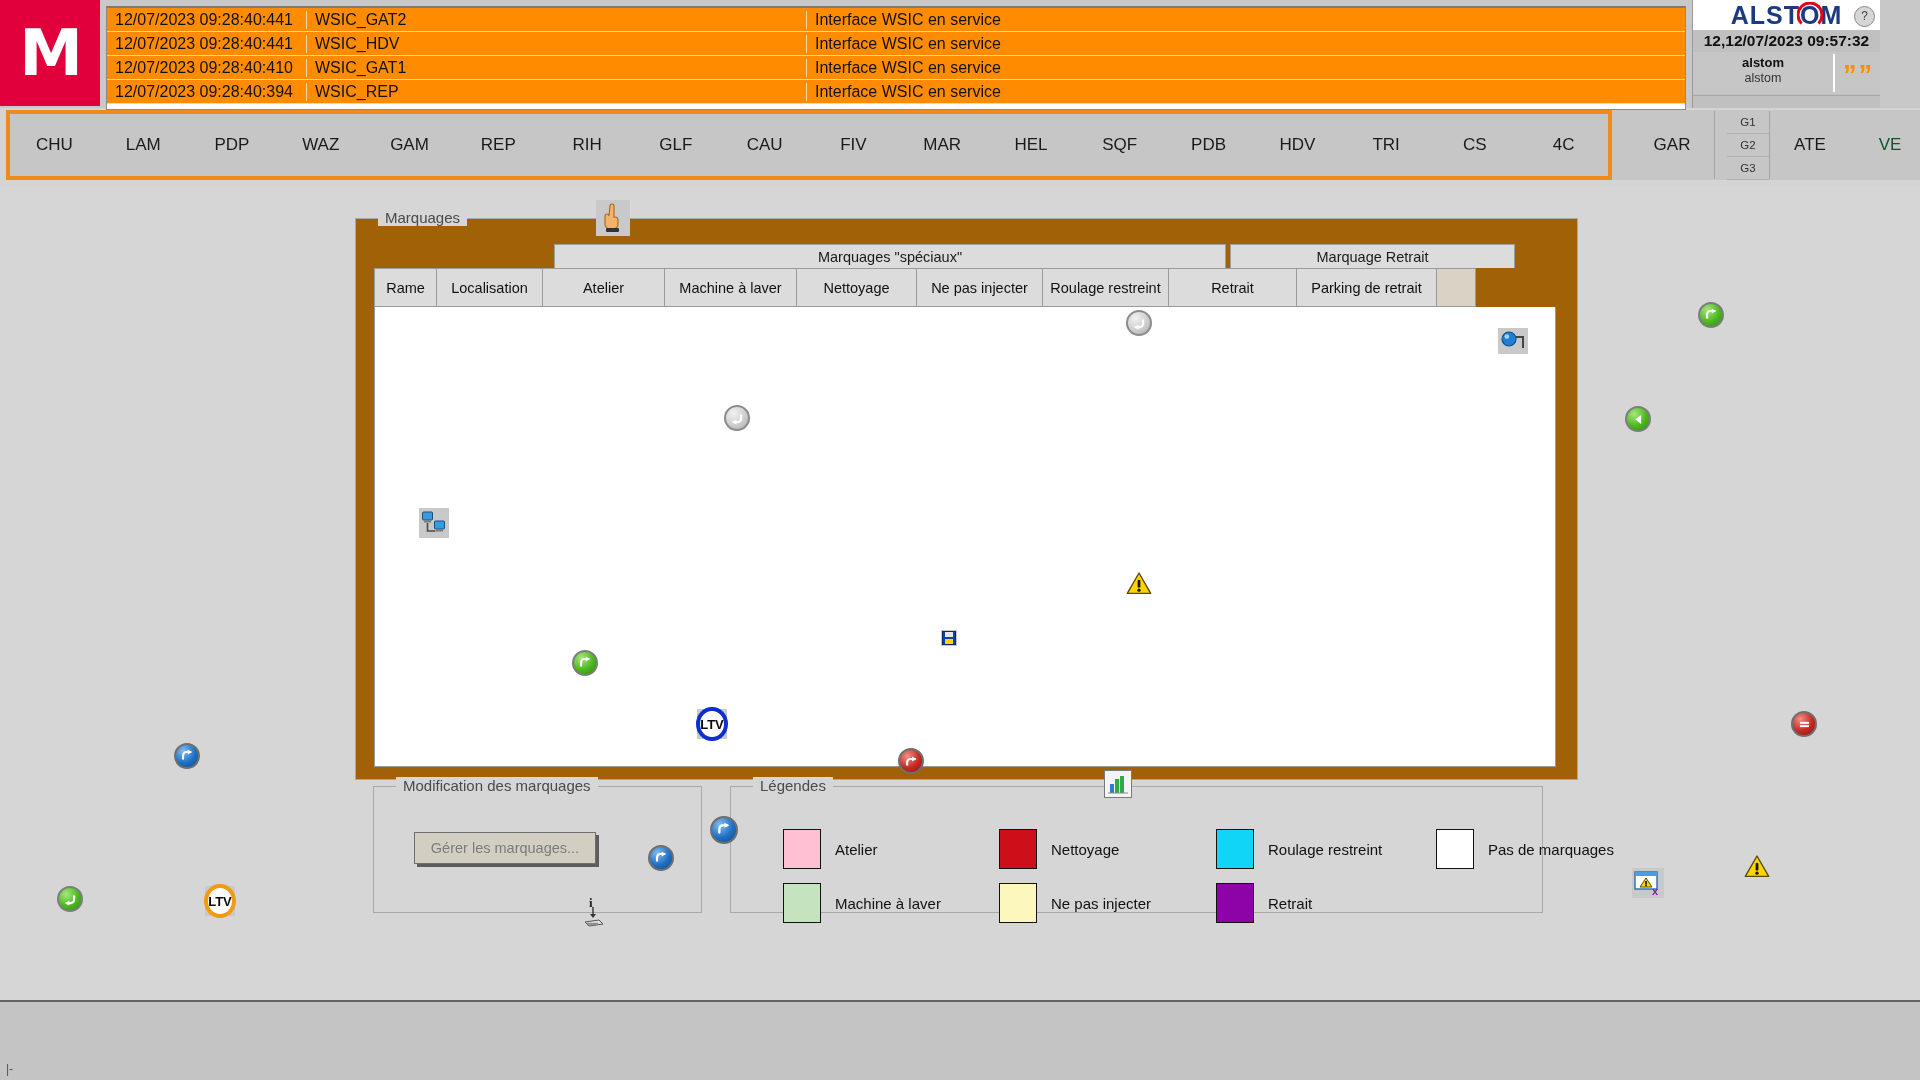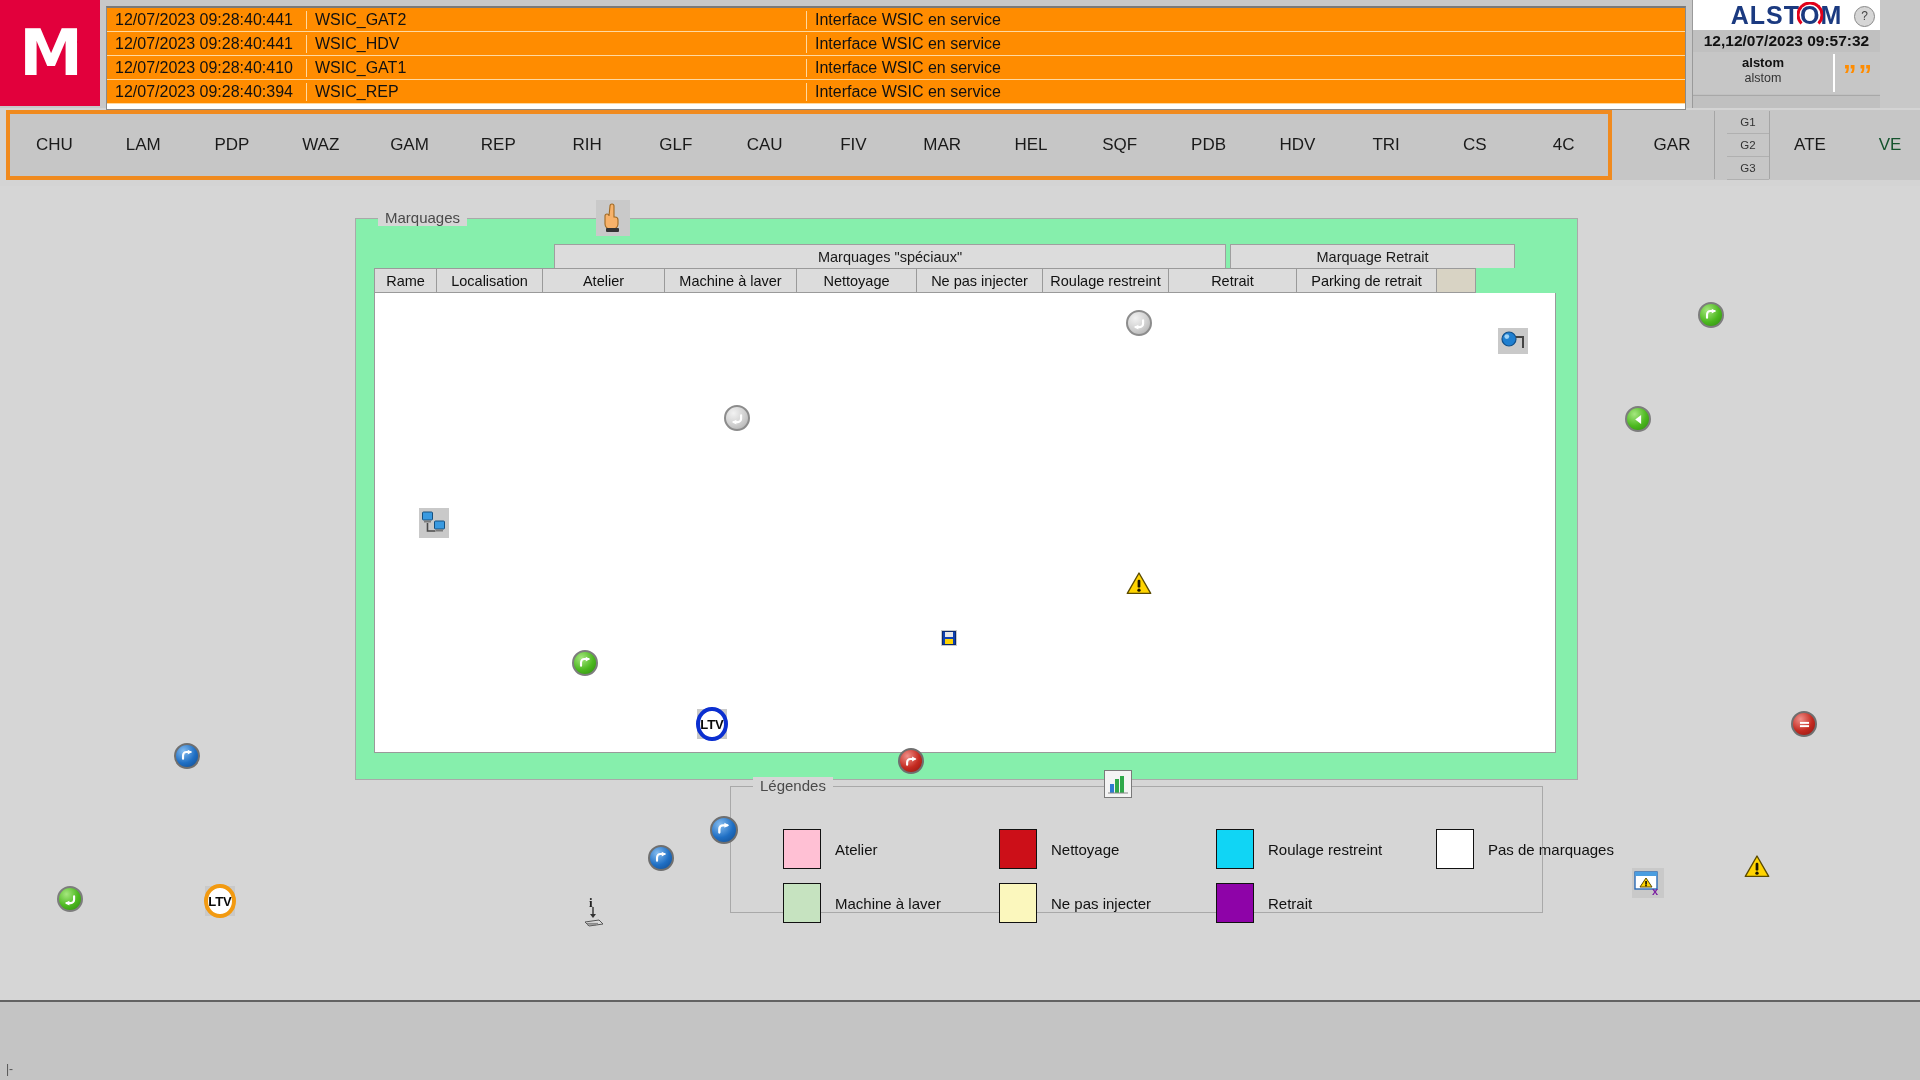--- a/index.html
+++ b/index.html
@@ -43,32 +43,32 @@
   .navright { position:absolute; left:1612px; top:110px; width:308px; height:70px; background:#c6c6c6; }
   .navright .gar { position:absolute; left:20px; top:25px; width:80px; text-align:center; font-size:17px; color:#1a1a1a; }
   .g-stack { position:absolute; left:102px; top:1px; width:42px; height:68px; border-left:1px solid #a5a5a5; border-right:1px solid #a5a5a5;padding-left:12px; }
   .g-cell { height:22px; border-bottom:1px solid #b0b0b0; font-size:11.5px; color:#333; text-align:center; line-height:22px; }
   .navright .ate { position:absolute; left:148px; top:25px; width:100px; text-align:center; font-size:17px; color:#1a1a1a; }
   .navright .ve  { position:absolute; left:250px; top:25px; width:56px; text-align:center; font-size:17px; color:#14532d; }
 
   
   .workspace { position:absolute; left:0; top:186px; width:1920px; height:814px; background:#d6d6d6; }
 
-  .marq-group { position:absolute; left:355px; top:32px; width:1221px; height:560px; border:1px solid #a9a9a9; background:#86efac; }
+  .marq-group { position:absolute; left:355px; top:32px; width:1221px; height:560px; border:1px solid #a9a9a9; background:#a16207; }
   .group-title { position:absolute; left:22px; top:-10px; background:#d6d6d6; padding:0 7px; font-size:15px; color:#4a4a4a; }
 
   .tbl { position:absolute; left:18px; top:25px; width:1182px; }
   .tbl-superrow { display:flex; height:24px; }
   .sh-blank { width:180px; }
   .sh-cell { border:1px solid #9f9f9f; border-bottom:none; background:#dcdcdc; font-size:14.5px; color:#1a1a1a; display:flex; align-items:center; justify-content:center; box-sizing:border-box; }
   .sh-spec { width:672px; }
   .sh-gap { width:4px; }
   .sh-ret { width:285px; }
 
-  .tbl-headrow { display:flex; height:25px;text-align:center; }
+  .tbl-headrow { display:flex; height:39px;text-align:center; }
   .th { background:#dcdcdc; border:1px solid #9a9a9a; border-right:none; font-size:14.5px; color:#111; display:flex; align-items:center; justify-content:center; box-sizing:border-box; }
   .th:last-child { border-right:1px solid #9a9a9a; }
   .th.last-beige { background:#d8d3c4; }
 
   .tbl-body { height:460px; background:#ffffff; border:1px solid #9a9a9a; border-top:none; box-sizing:border-box; position:relative; }
 
   .panel-sub { position:absolute; border:1px solid #a9a9a9; background:#d6d6d6; }
   .modif-panel { left:373px; top:600px; width:327px; height:125px; }
   .legend-panel { left:730px; top:600px; width:811px; height:125px; }
 
@@ -195,20 +195,24 @@
             <div class="th" style="width: 126px;">Ne pas injecter</div>
             <div class="th" style="width: 126px;">Roulage restreint</div>
             <div class="th" style="width: 128px;">Retrait</div>
             <div class="th" style="width: 140px;">Parking de retrait</div>
             <div class="th last-beige" style="width: 40px;"></div>
           </div>
         <div class="tbl-body"></div>
       </div>
     </div>
 
+    <div class="panel-sub modif-panel">
+      <div class="group-title">Modification des marquages</div>
+      <div class="gerer-btn">Gérer les marquages...</div>
+    </div>
 
     <div class="panel-sub legend-panel">
       <div class="group-title">Légendes</div>
       <div id="legend-host">
           <div class="legend-item" style="left: 52px; top: 42px;">
             <div class="swatch" style="background: rgb(255, 192, 212);"></div>
             <div class="legend-label">Atelier</div>
           </div>
           <div class="legend-item" style="left: 268px; top: 42px;">
             <div class="swatch" style="background: rgb(204, 15, 24);"></div>

